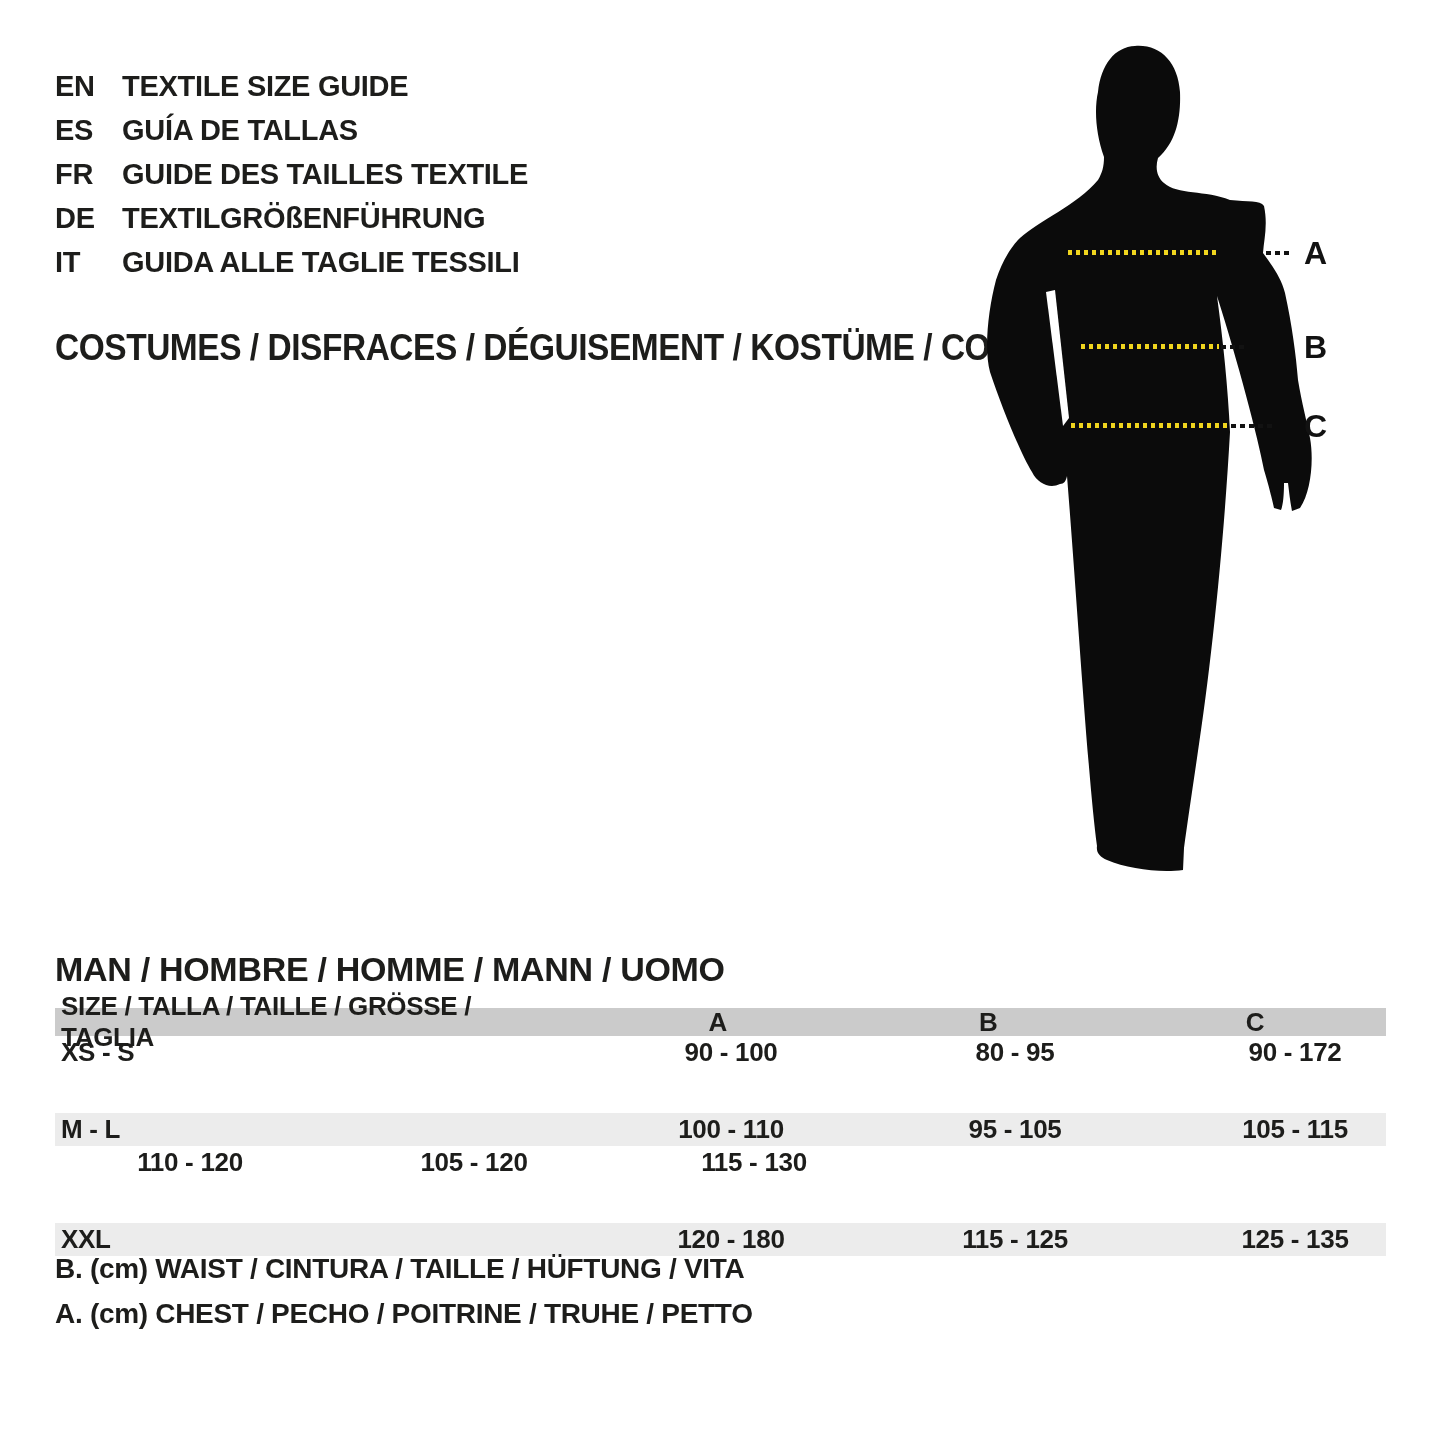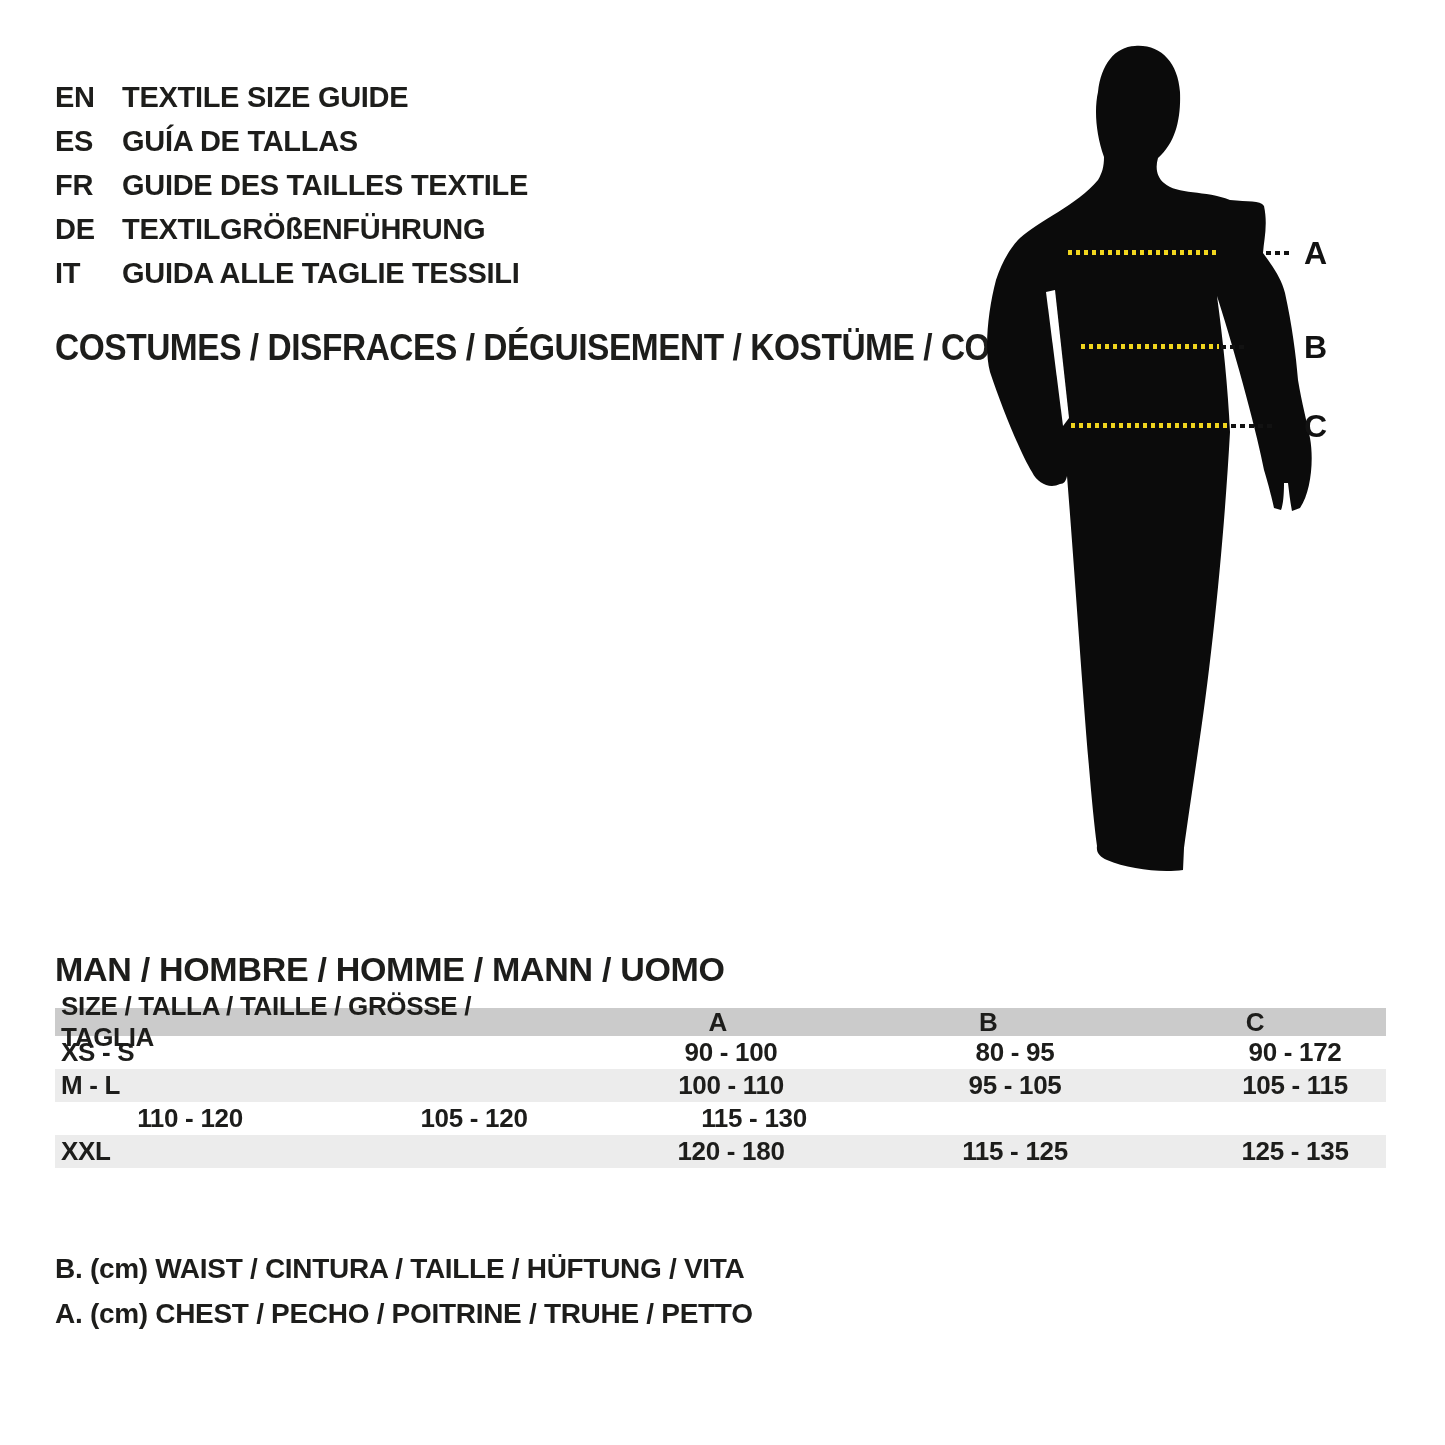--- a/index.html
+++ b/index.html
@@ -2,42 +2,42 @@
 <html><head>
 <meta charset="utf-8">
 <style>
   html,body{margin:0;padding:0;background:#fff;}
   .page{
     position:relative;width:1445px;height:1445px;background:#ffffff;
     font-family:"Liberation Sans",sans-serif;color:#1d1d1b;overflow:hidden;
   }
   
   .lang-block{position:absolute;left:55px;top:70px;}
-  .lang-row{display:flex;height:44px;align-items:flex-end;font-size:29px;font-weight:600;letter-spacing:-.3px;white-space:nowrap;}
+  .lang-row{display:flex;height:44px;align-items:flex-start;font-size:29px;font-weight:600;letter-spacing:-.3px;white-space:nowrap;}
   .lang-code{width:67px;flex:none;}
   
   .costumes{
     position:absolute;left:55px;top:327px;font-size:36px;font-weight:700;
     letter-spacing:-.5px;white-space:nowrap;transform:scaleX(.93);transform-origin:left center;
   }
   
   .figure{position:absolute;left:980px;top:40px;width:380px;height:850px;}
   .figure svg{position:absolute;left:0;top:0;}
   .mline{position:absolute;}
   .dash-y{height:5px;background:repeating-linear-gradient(90deg,#f0d51e 0 4.5px,transparent 4.5px 8px);}
   .dash-k{height:4px;background:repeating-linear-gradient(90deg,#121212 0 5px,transparent 5px 9px);}
   .mlabel{position:absolute;font-size:32px;font-weight:700;color:#121212;line-height:32px;}
   
   .man-heading{position:absolute;left:55px;top:950px;font-size:34px;font-weight:600;letter-spacing:-.3px;white-space:nowrap;}
   
   .size-table{position:absolute;left:55px;top:1008px;width:1331px;font-size:26px;font-weight:600;letter-spacing:-.3px;}
   .trow{display:flex;align-items:center;}
   .trow.header{height:28px;background:#cbcbcb;justify-content:space-between;}
   .trow.body{height:33px;gap:36px;}
-  .trow.alt{background:#ececec;}
+  .trow.alt{background:#ececec;margin-top:44px;}
   .col-size{width:505px;flex:none;padding-left:6px;box-sizing:border-box;}
   .col-a{width:270px;flex:none;text-align:center;}
   .col-b{width:226px;flex:none;text-align:center;}
   .col-c{width:262px;flex:none;text-align:center;}
   
   .footnotes{position:absolute;left:55px;top:1246px;font-size:28px;font-weight:600;letter-spacing:-.3px;}
   .footnote{height:45px;line-height:45px;white-space:nowrap;}
 </style>
 </head>
 <body>

